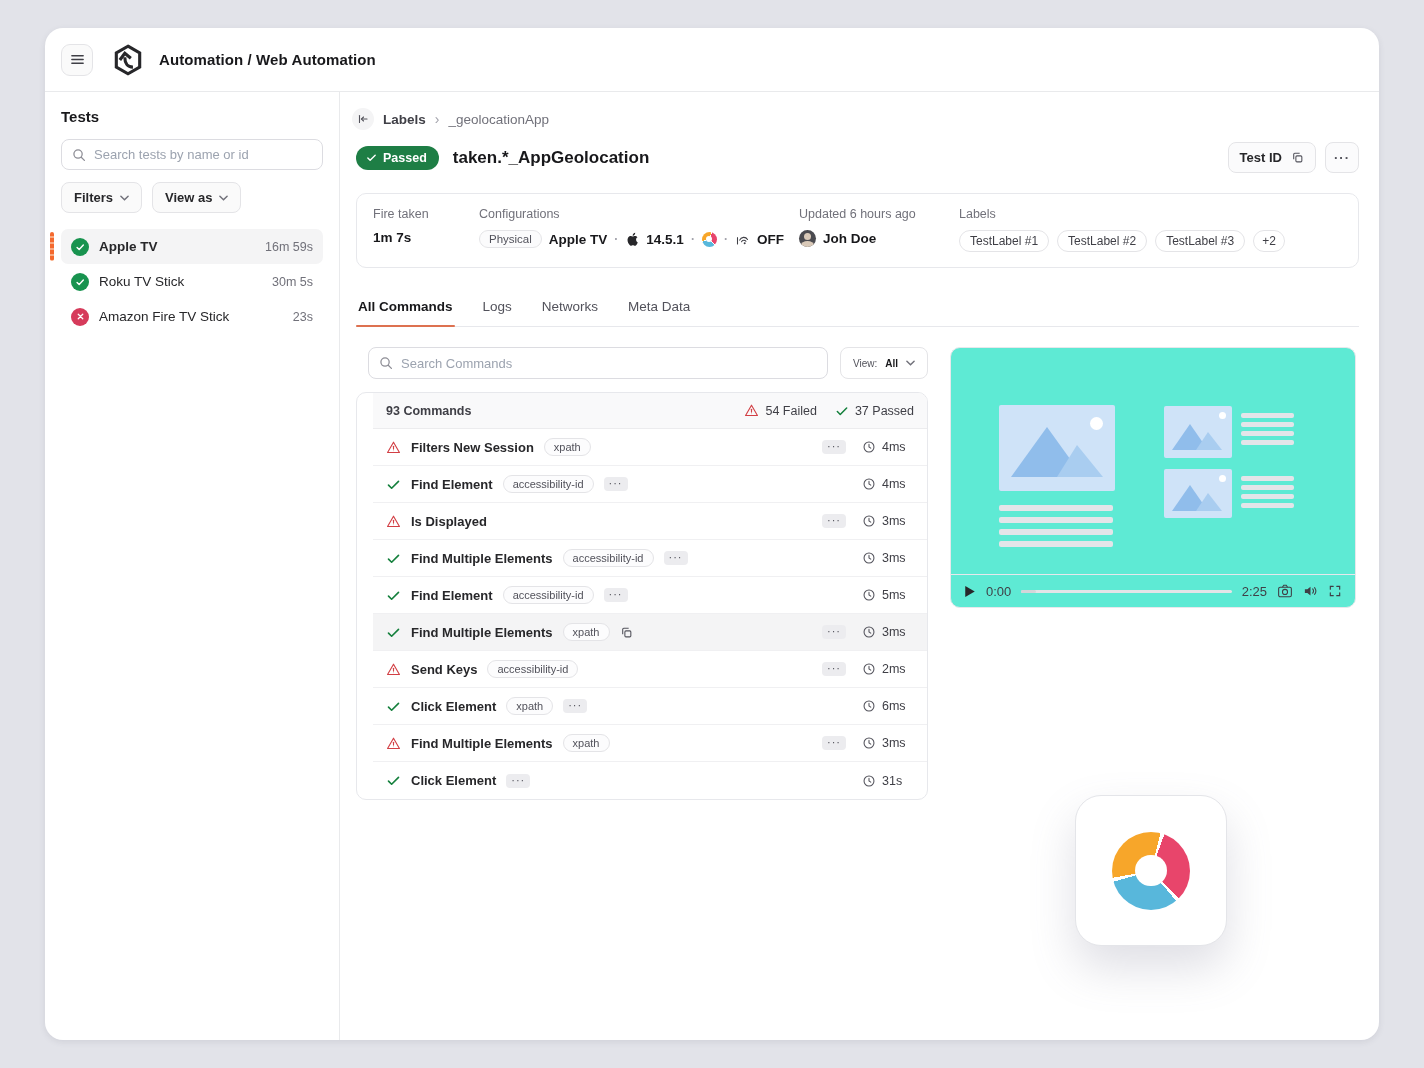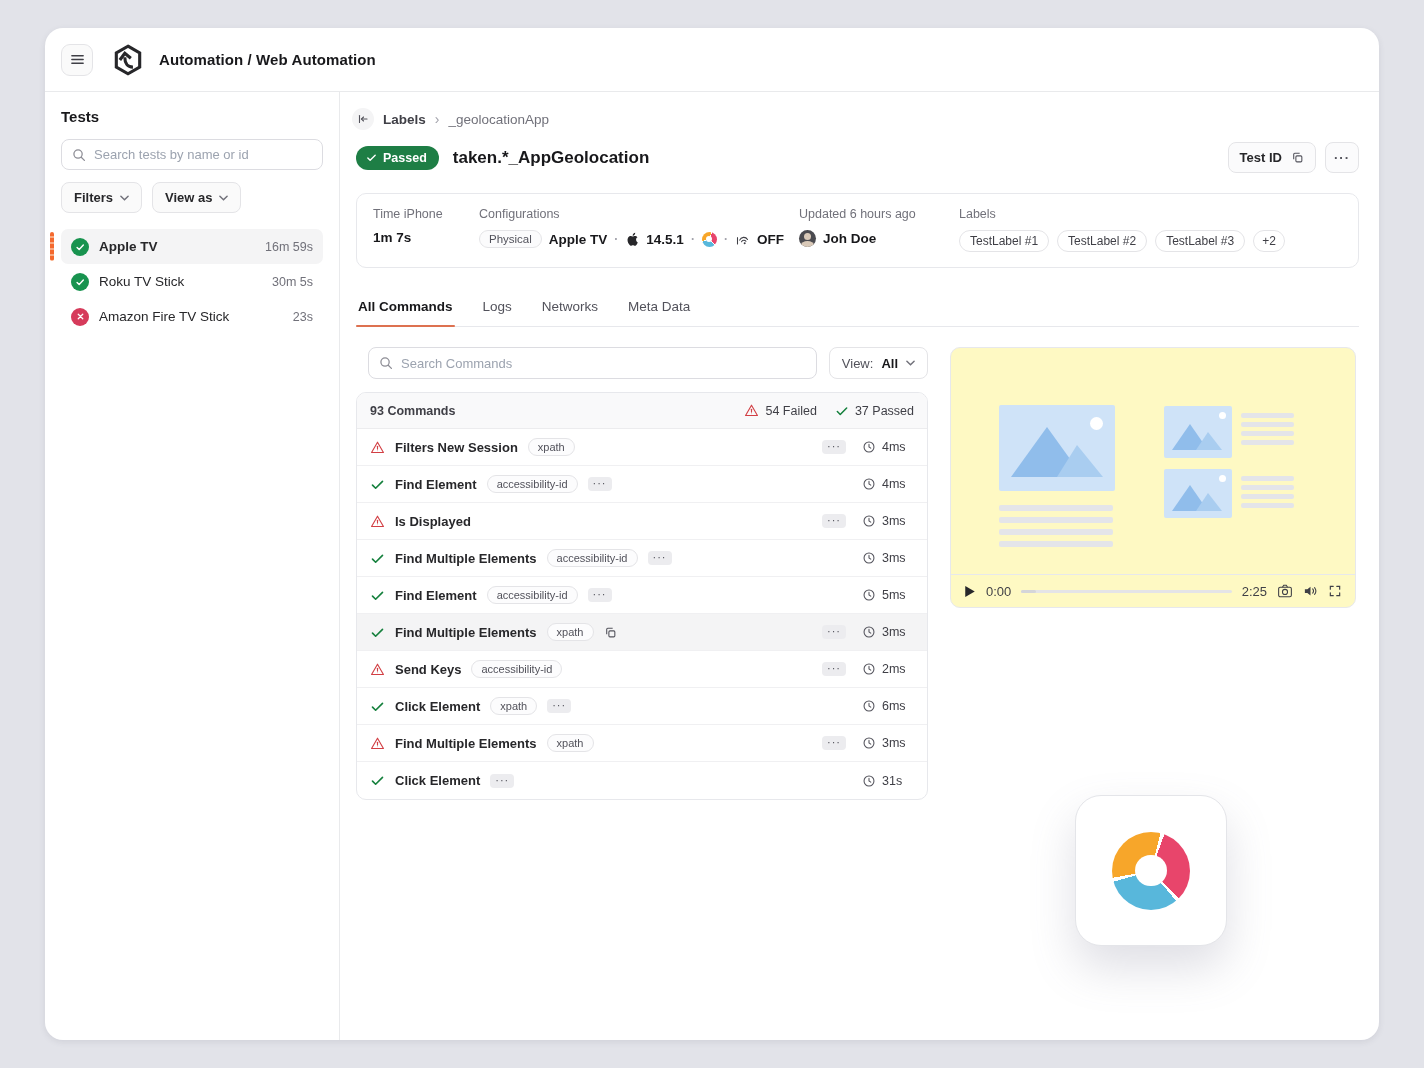--- a/index.html
+++ b/index.html
@@ -76,38 +76,38 @@
   .tabs { margin-top:22px; border-bottom:1px solid #e7e8ec; display:flex; gap:26px; }
   .tab { padding:9px 2px 12px; font-size:13.5px; color:#52525b; cursor:pointer; position:relative; }
   .tab.active { font-weight:700; color:#18181b; }
   .tab.active::after { content:""; position:absolute; left:0; right:0; bottom:-1px; height:2px; background:#dd7150; border-radius:2px; }
 
   
   .content-row { margin-top:20px; display:flex; gap:22px; align-items:flex-start; }
   .commands-col { width:572px; flex-shrink:0; }
   .cmd-toolbar { display:flex; gap:12px; margin-bottom:13px;padding-left:12px; }
   .cmd-search { flex:1; height:32px; }
-  .view-btn { display:inline-flex; align-items:center; gap:8px; height:32px; padding:0 12px; border:1px solid #e4e4e7; border-radius:8px; background:#fff; font-size:13px; color:#52525b; cursor:pointer; }
+  .view-btn { display:inline-flex; align-items:center; gap:8px; height:32px; padding:0 12px; border:1px solid #e4e4e7; border-radius:8px; background:#fff; font-size:10px; color:#52525b; cursor:pointer; }
   .view-btn b { color:#18181b; font-weight:700; }
-  .cmd-table { border:1px solid #e7e8ec; border-radius:10px; overflow:hidden; background:#fff; }
+  .cmd-table { border:1px solid #e7e8ec; border-radius:10px; overflow:hidden; background:#fff;padding-left:16px; }
   .cmd-head { background:#f9f9fa; height:36px; display:flex; align-items:center; padding:0 13px; border-bottom:1px solid #ececee; font-size:12.5px; color:#3f3f46; }
   .cmd-head .count { font-weight:700; }
   .cmd-head .right { margin-left:auto; display:flex; align-items:center; gap:18px; }
   .stat { display:flex; align-items:center; gap:6px; }
   .cmd-row { height:37px; display:flex; align-items:center; gap:10px; padding:0 13px; border-bottom:1px solid #f0f0f2; font-size:13px; cursor:pointer; }
   .cmd-table .cmd-row:last-child { border-bottom:none; }
   .cmd-row.hl { background:#f4f4f5; }
   .cmd-row .label { font-weight:600; color:#27272a; }
   .badge { border:1px solid #e4e4e7; background:#fcfcfd; border-radius:999px; padding:2px 9px; font-size:11px; color:#52525b; }
   .dots { background:#ececef; border-radius:4px; padding:1px 5px 3px; font-size:11px; line-height:10px; color:#52525b; letter-spacing:1px; cursor:pointer; }
   .row-right { margin-left:auto; display:flex; align-items:center; gap:16px; }
   .time { display:flex; align-items:center; gap:6px; width:52px; font-size:12.5px; color:#3f3f46; }
 
   
-  .video-panel { width:406px; border:1px solid #e7e8ec; border-radius:10px; background:#fef9c3; overflow:hidden; }
+  .video-panel { width:406px; border:1px solid #e7e8ec; border-radius:10px; background:#5eead4; overflow:hidden; }
   .video-stage { height:226px; position:relative; }
   .ph-img { background:#cfe3f8; border-radius:2px; position:relative; overflow:hidden; }
   .ph-sun { position:absolute; border-radius:50%; background:#fff; }
   .ph-line { background:#e4e5e9; border-radius:2px; }
   .controls { height:33px; border-top:1px solid #e7e8ec; display:flex; align-items:center; padding:0 13px; gap:10px; }
   .ctime { font-size:13px; color:#3f3f46; }
   .track { flex:1; height:3px; background:#e4e4e7; border-radius:3px; position:relative; cursor:pointer; }
   .track::before { content:""; position:absolute; left:0; top:0; bottom:0; width:7%; background:#d4d5d9; border-radius:3px; }
   .cicon { display:flex; align-items:center; justify-content:center; cursor:pointer; }
 
@@ -243,21 +243,21 @@
               <rect x="9" y="9" width="11" height="11" rx="2"></rect>
                 <path d="M5 15V6a2 2 0 0 1 2-2h9"></path>
             </svg>
           </button>
           <button class="btn-more">···</button>
         </span>
       </div>
 
       <div class="info-card">
         <div class="ic-col1">
-          <div class="ic-label">Time iPhone</div>
+          <div class="ic-label">Fire taken</div>
           <div class="ic-value">1m 7s</div>
         </div>
         <div class="ic-col2">
           <div class="ic-label">Configurations</div>
           <div class="config-row">
             <span class="pill-sm">Physical</span>
             <span class="ic-value">Apple TV</span>
             <span class="mid-dot">·</span>
             <svg width="14" height="16" viewBox="0 0 24 28">
               <path fill="#27272a" d="M19.1 15.2c0-2.8 2.3-4.1 2.4-4.2-1.3-1.9-3.3-2.2-4-2.2-1.7-.2-3.3 1-4.2 1-.9 0-2.2-1-3.6-.9-1.9 0-3.6 1.1-4.6 2.8-2 3.4-.5 8.5 1.4 11.2.9 1.4 2 2.9 3.5 2.8 1.4-.1 1.9-.9 3.6-.9s2.1.9 3.6.9c1.5 0 2.5-1.4 3.4-2.7 1.1-1.6 1.5-3.1 1.5-3.2-.1-.1-2.9-1.2-3-4.6zM16.5 6.6c.8-.9 1.3-2.2 1.1-3.5-1.1 0-2.4.8-3.2 1.7-.7.8-1.3 2.1-1.2 3.4 1.3.1 2.5-.6 3.3-1.6z"></path>

